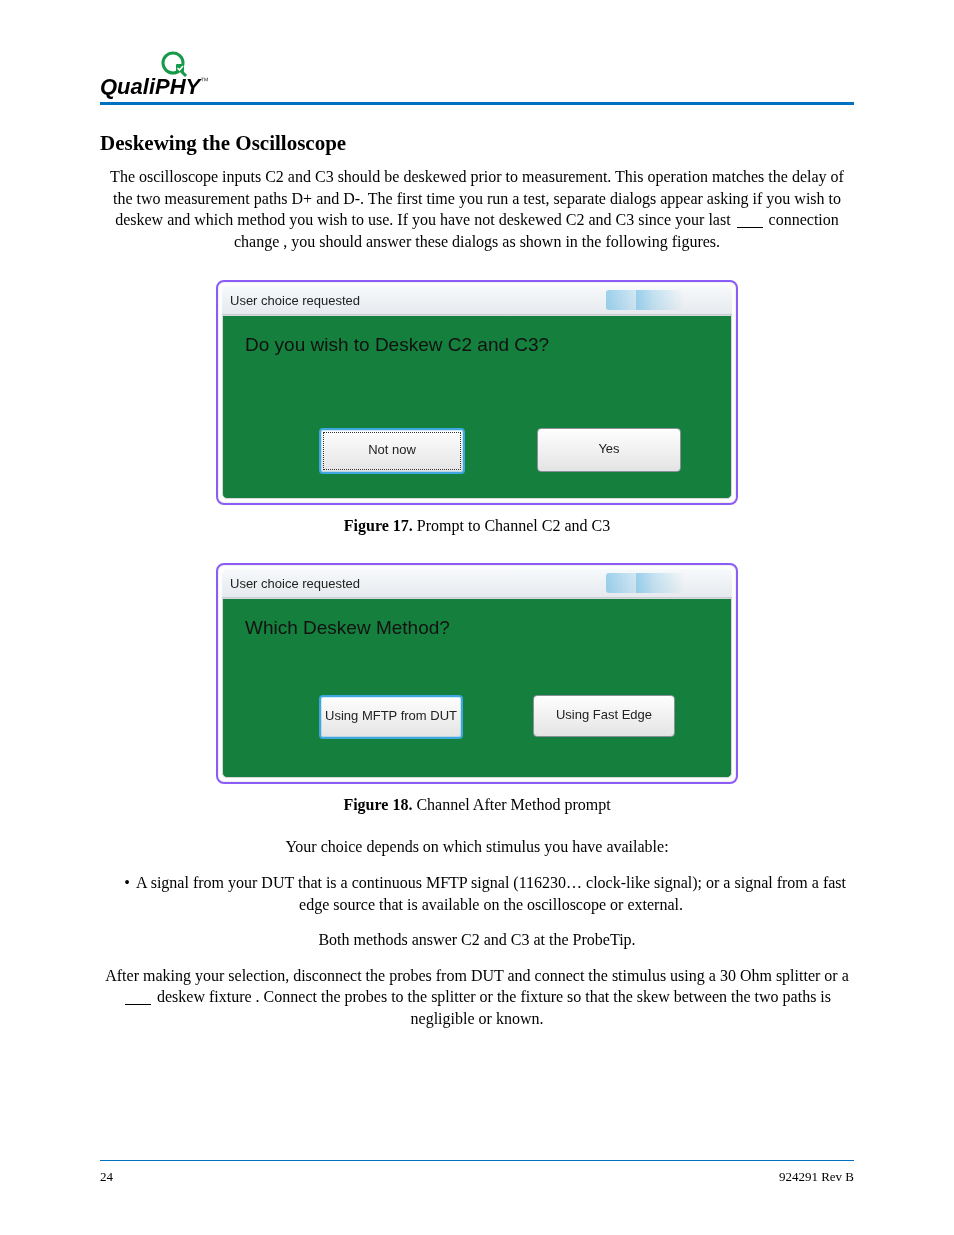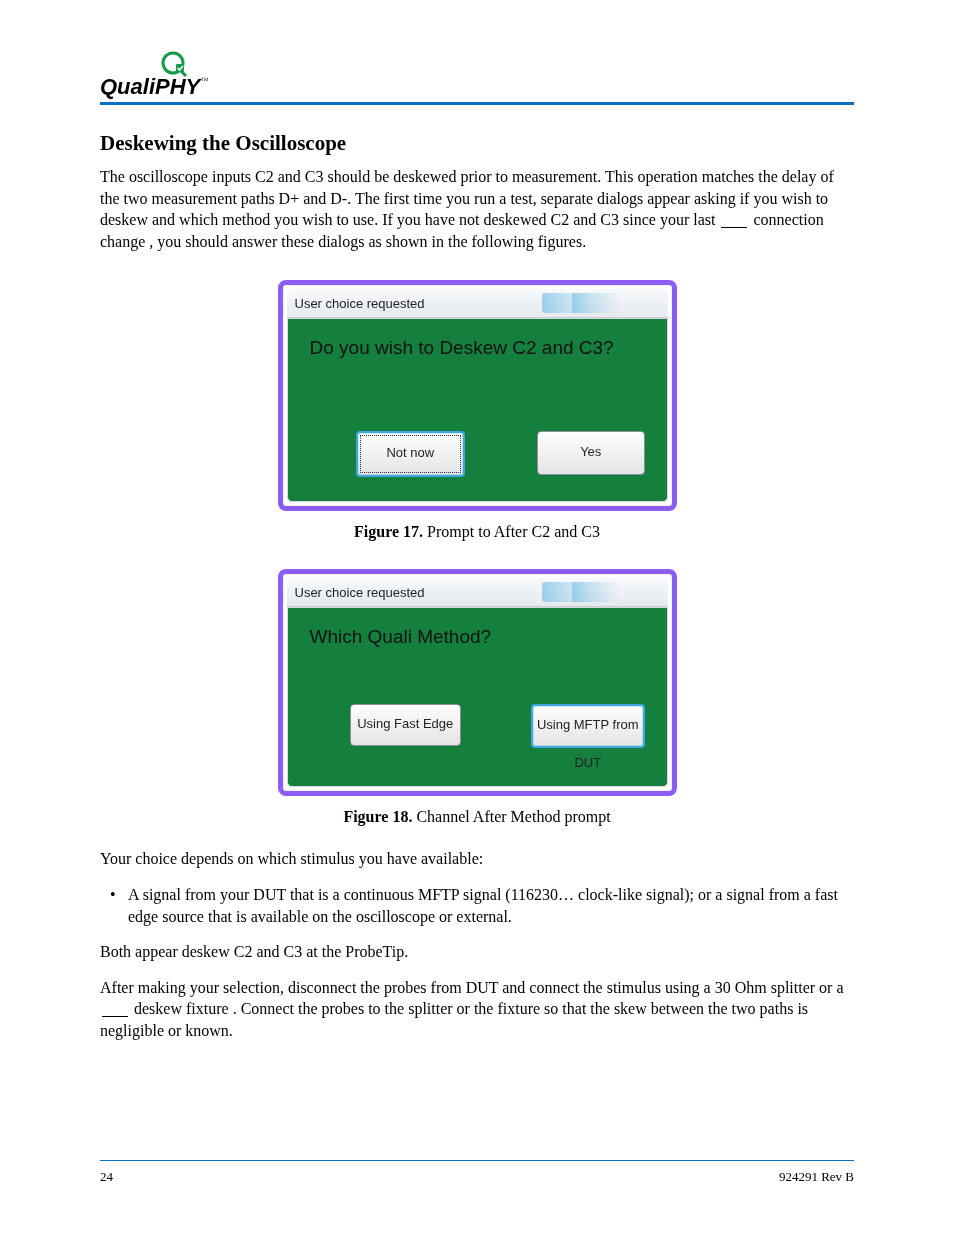--- a/index.html
+++ b/index.html
@@ -30,38 +30,39 @@
     font-family: "Times New Roman", Times, serif;
     font-size: 21px;
     font-weight: 700;
     margin: 6px 0 10px 0;
   }
   .body-text {
     font-family: "Times New Roman", Times, serif;
     font-size: 16px;
     line-height: 1.35;
     margin: 6px 0 14px 0;
+    text-align: center;
   }
   .underline {
     display: inline-block;
     border-bottom: 1.5px solid #000;
     width: 26px;
     height: 14px;
     vertical-align: text-bottom;
     margin: 0 2px;
   }
   .dialog-wrap {
     display: flex;
     justify-content: center;
     margin: 28px 0 12px 0;
   }
   .dialog {
-    width: 399px;
+    width: 522px;
     box-sizing: border-box;
-    border: 5px solid #8b5cf6;
+    border: 2px solid #8b5cf6;
     border-radius: 8px;
     background: #fdfdfd;
     padding: 4px;
     box-shadow: 0 0 0 1px rgba(0,0,0,0.05) inset;
   }
   .dialog-title {
     height: 28px;
     display: flex;
     align-items: center;
     padding: 0 8px;
@@ -98,21 +99,21 @@
   .dialog-q {
     font-size: 19px;
     font-family: "Segoe UI", Tahoma, Arial, sans-serif;
     color: #111;
     margin-bottom: 72px;
   }
   .dialog-q.q2 { margin-bottom: 56px; }
   .dialog-buttons {
     display: flex;
     gap: 72px;
-    justify-content: flex-end;
+    justify-content: center;
     padding-left: 46px;
   }
   .dialog-buttons.b2 { padding-left: 40px; gap: 70px; }
   .win-btn {
     font-size: 13px;
     font-family: "Segoe UI", Tahoma, Arial, sans-serif;
     color: #222;
     background: linear-gradient(#fefefe, #e4e4e4);
     border: 1px solid #8a9099;
     border-radius: 4px;
@@ -193,47 +194,47 @@
         <div class="dialog-q">Do you wish to Deskew C2 and C3?</div>
         <div class="dialog-buttons">
           <div class="win-btn btn-lg focus focus-dash">Not now</div>
           <div class="win-btn btn-lg">Yes</div>
         </div>
       </div>
     </div>
   </div>
 
   <div class="caption">
-    <span class="bold">Figure 17.</span><span> Prompt to After C2 and C3</span>
+    <span class="bold">Figure 17.</span><span> Prompt to Channel C2 and C3</span>
   </div>
 
   <div class="dialog-wrap">
     <div class="dialog">
       <div class="dialog-title">User choice requested</div>
       <div class="dialog-body">
-        <div class="dialog-q q2">Which Quali Method?</div>
+        <div class="dialog-q q2">Which Deskew Method?</div>
         <div class="dialog-buttons b2">
+          <div class="win-btn btn-md focus">Using MFTP from DUT</div>
           <div class="win-btn btn-md">Using Fast Edge</div>
-          <div class="win-btn btn-md focus">Using MFTP from DUT</div>
         </div>
       </div>
     </div>
   </div>
 
   <div class="caption">
     <span class="bold">Figure 18.</span><span> Channel After Method prompt</span>
   </div>
 
   <div class="body-text">Your choice depends on which stimulus you have available:</div>
 
   <div class="body-text" style="padding-left:28px;">
     <span style="display:inline-block;width:18px;margin-left:-18px;">•</span><span>A signal from your DUT that is a continuous MFTP signal (116230… clock-like signal); or a signal from a fast edge source that is available on the oscilloscope or external.</span>
   </div>
 
-  <div class="body-text">Both appear deskew C2 and C3 at the ProbeTip.</div>
+  <div class="body-text">Both methods answer C2 and C3 at the ProbeTip.</div>
 
   <div class="body-text">
     <span>After making your selection, disconnect the probes from DUT and connect the stimulus using a 30 Ohm splitter or a </span>
     <span class="underline"></span>
     <span>deskew fixture</span>
     <span>. Connect the probes to the splitter or the fixture so that the skew between the two paths is negligible or known.</span>
   </div>
 
   <div class="footer">
     <hr class="footer-rule">

